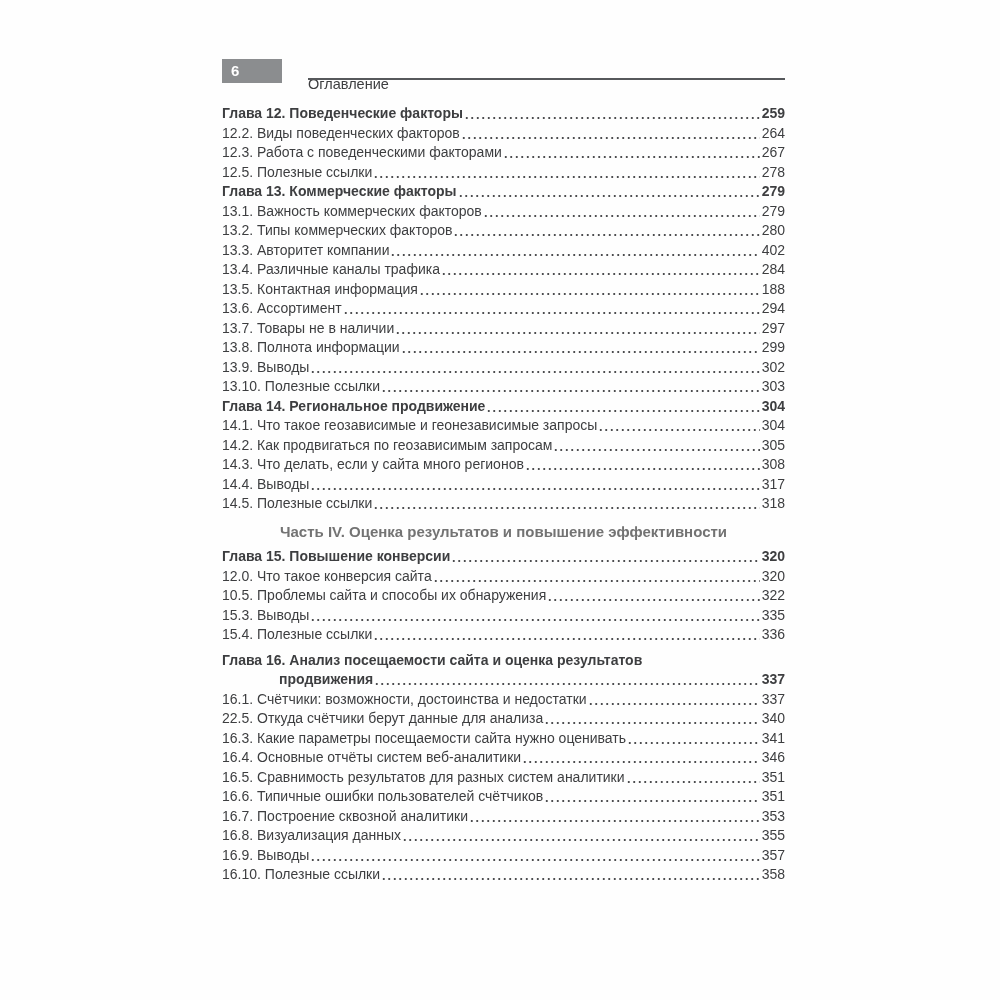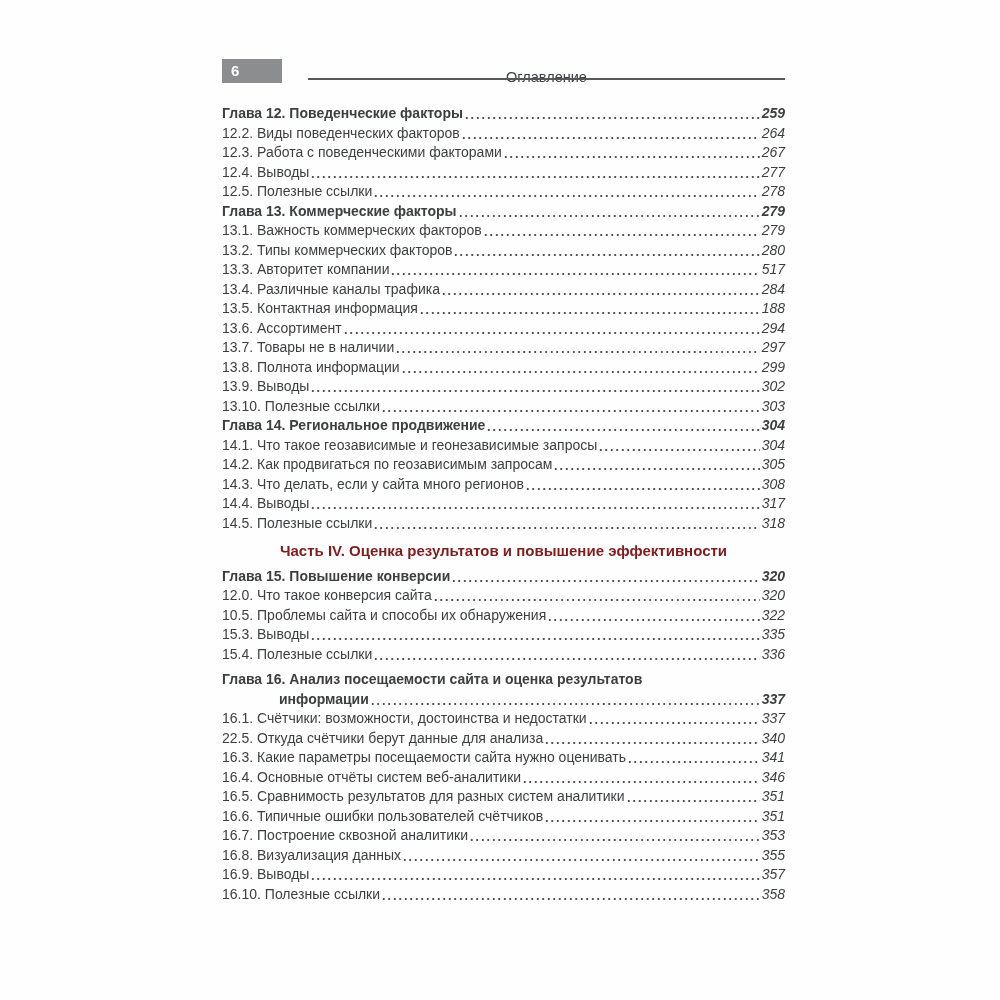--- a/index.html
+++ b/index.html
@@ -20,23 +20,23 @@
     width: 60px; height: 24px;
     background: #8b8d8f;
     color: #ffffff;
     font-weight: bold;
     font-size: 15px;
     line-height: 24px;
     padding-left: 9px;
   }
   .running-title {
     position: absolute;
-    left: 308px; top: 69px;
+    left: 308px; top: 76px;
     width: 477px;
-    text-align: center;
+    text-align: left;
     font-size: 14.5px;
     color: #3d3e40;
   }
   .header-rule {
     position: absolute;
     left: 308px; top: 78px;
     width: 477px; height: 2px;
     background: #56585b;
   }
 
@@ -60,33 +60,33 @@
   .row.chapter { }
   .row.chapter-line1 { margin-top: 6px; }
   .toc .row:first-child { margin-top: 0; }
   .row.part {
     display: block;
     text-align: center;
     font-weight: bold;
     font-size: 15px;
     margin-top: 8px;
     margin-bottom: 6px;
-    color: #7f1d1d;
+    color: #737373;
   }
   .row.chapter-cont { padding-left: 57px; }
   .leader {
     flex: 1 1 auto;
     align-self: stretch;
     margin: 0 2px 0 1px;
     background-image: radial-gradient(circle, #4c4d4f 1px, rgba(0,0,0,0) 1.35px);
     background-size: 5.5px 5.5px;
     background-repeat: repeat-x;
     background-position: 0 calc(100% - 3px);
   }
-  .pagenum { white-space: nowrap; font-style: italic; }
+  .pagenum { white-space: nowrap; }
 </style>
 </head>
 <body>
 
 <div class="sheet">
 
   <div class="page-badge">6</div>
 
   <div class="running-title">Оглавление</div>
 
@@ -102,25 +102,20 @@
         <span class="label">12.2. Виды поведенческих факторов</span>
         <span class="leader"></span>
         <span class="pagenum">264</span>
       </div>
       <div class="row entry">
         <span class="label">12.3. Работа с поведенческими факторами</span>
         <span class="leader"></span>
         <span class="pagenum">267</span>
       </div>
       <div class="row entry">
-        <span class="label">12.4. Выводы</span>
-        <span class="leader"></span>
-        <span class="pagenum">277</span>
-      </div>
-      <div class="row entry">
         <span class="label">12.5. Полезные ссылки</span>
         <span class="leader"></span>
         <span class="pagenum">278</span>
       </div>
       <div class="row chapter">
         <span class="label">Глава 13. Коммерческие факторы</span>
         <span class="leader"></span>
         <span class="pagenum">279</span>
       </div>
       <div class="row entry">
@@ -129,21 +124,21 @@
         <span class="pagenum">279</span>
       </div>
       <div class="row entry">
         <span class="label">13.2. Типы коммерческих факторов</span>
         <span class="leader"></span>
         <span class="pagenum">280</span>
       </div>
       <div class="row entry">
         <span class="label">13.3. Авторитет компании</span>
         <span class="leader"></span>
-        <span class="pagenum">517</span>
+        <span class="pagenum">402</span>
       </div>
       <div class="row entry">
         <span class="label">13.4. Различные каналы трафика</span>
         <span class="leader"></span>
         <span class="pagenum">284</span>
       </div>
       <div class="row entry">
         <span class="label">13.5. Контактная информация</span>
         <span class="leader"></span>
         <span class="pagenum">188</span>
@@ -226,21 +221,21 @@
       </div>
       <div class="row entry">
         <span class="label">15.4. Полезные ссылки</span>
         <span class="leader"></span>
         <span class="pagenum">336</span>
       </div>
       <div class="row chapter-line1">
         <span class="label">Глава 16. Анализ посещаемости сайта и оценка результатов</span>
       </div>
       <div class="row chapter-cont">
-        <span class="label">информации</span>
+        <span class="label">продвижения</span>
         <span class="leader"></span>
         <span class="pagenum">337</span>
       </div>
       <div class="row entry">
         <span class="label">16.1. Счётчики: возможности, достоинства и недостатки</span>
         <span class="leader"></span>
         <span class="pagenum">337</span>
       </div>
       <div class="row entry">
         <span class="label">22.5. Откуда счётчики берут данные для анализа</span>

